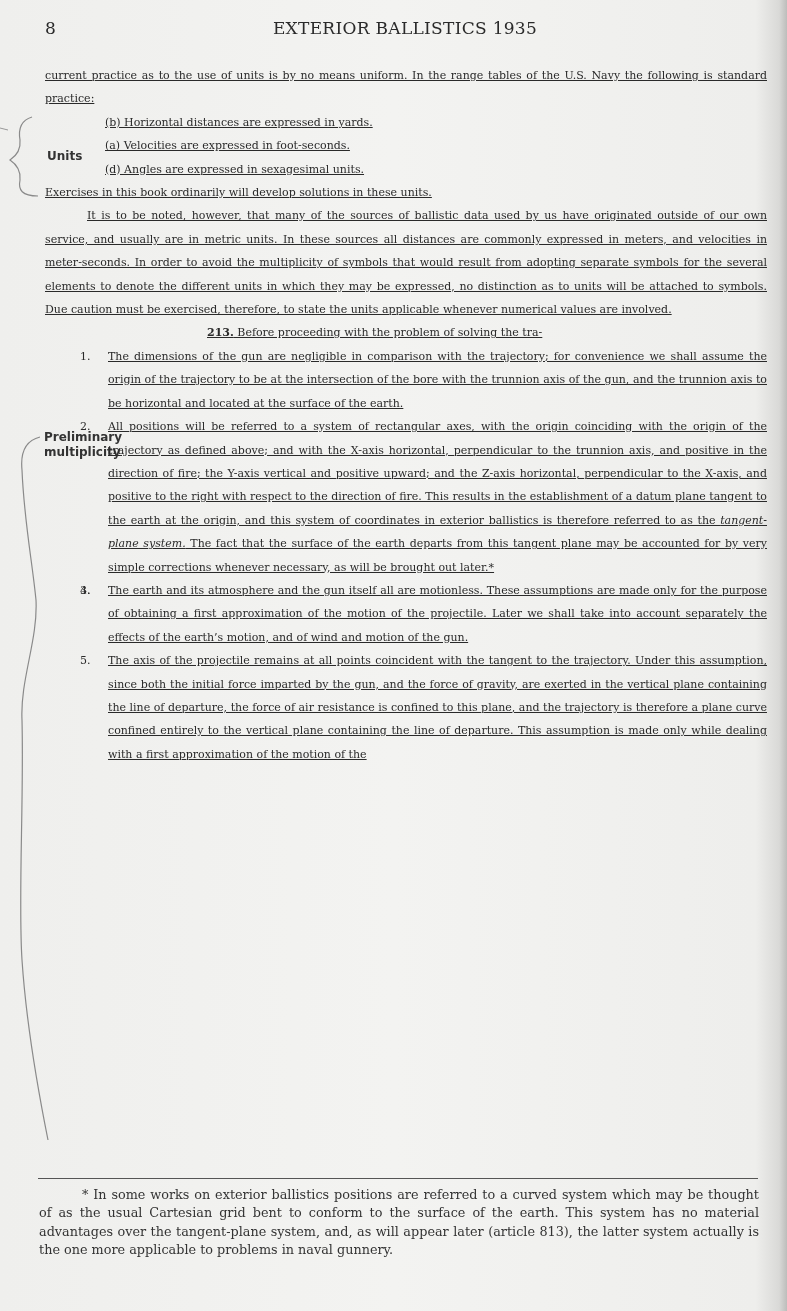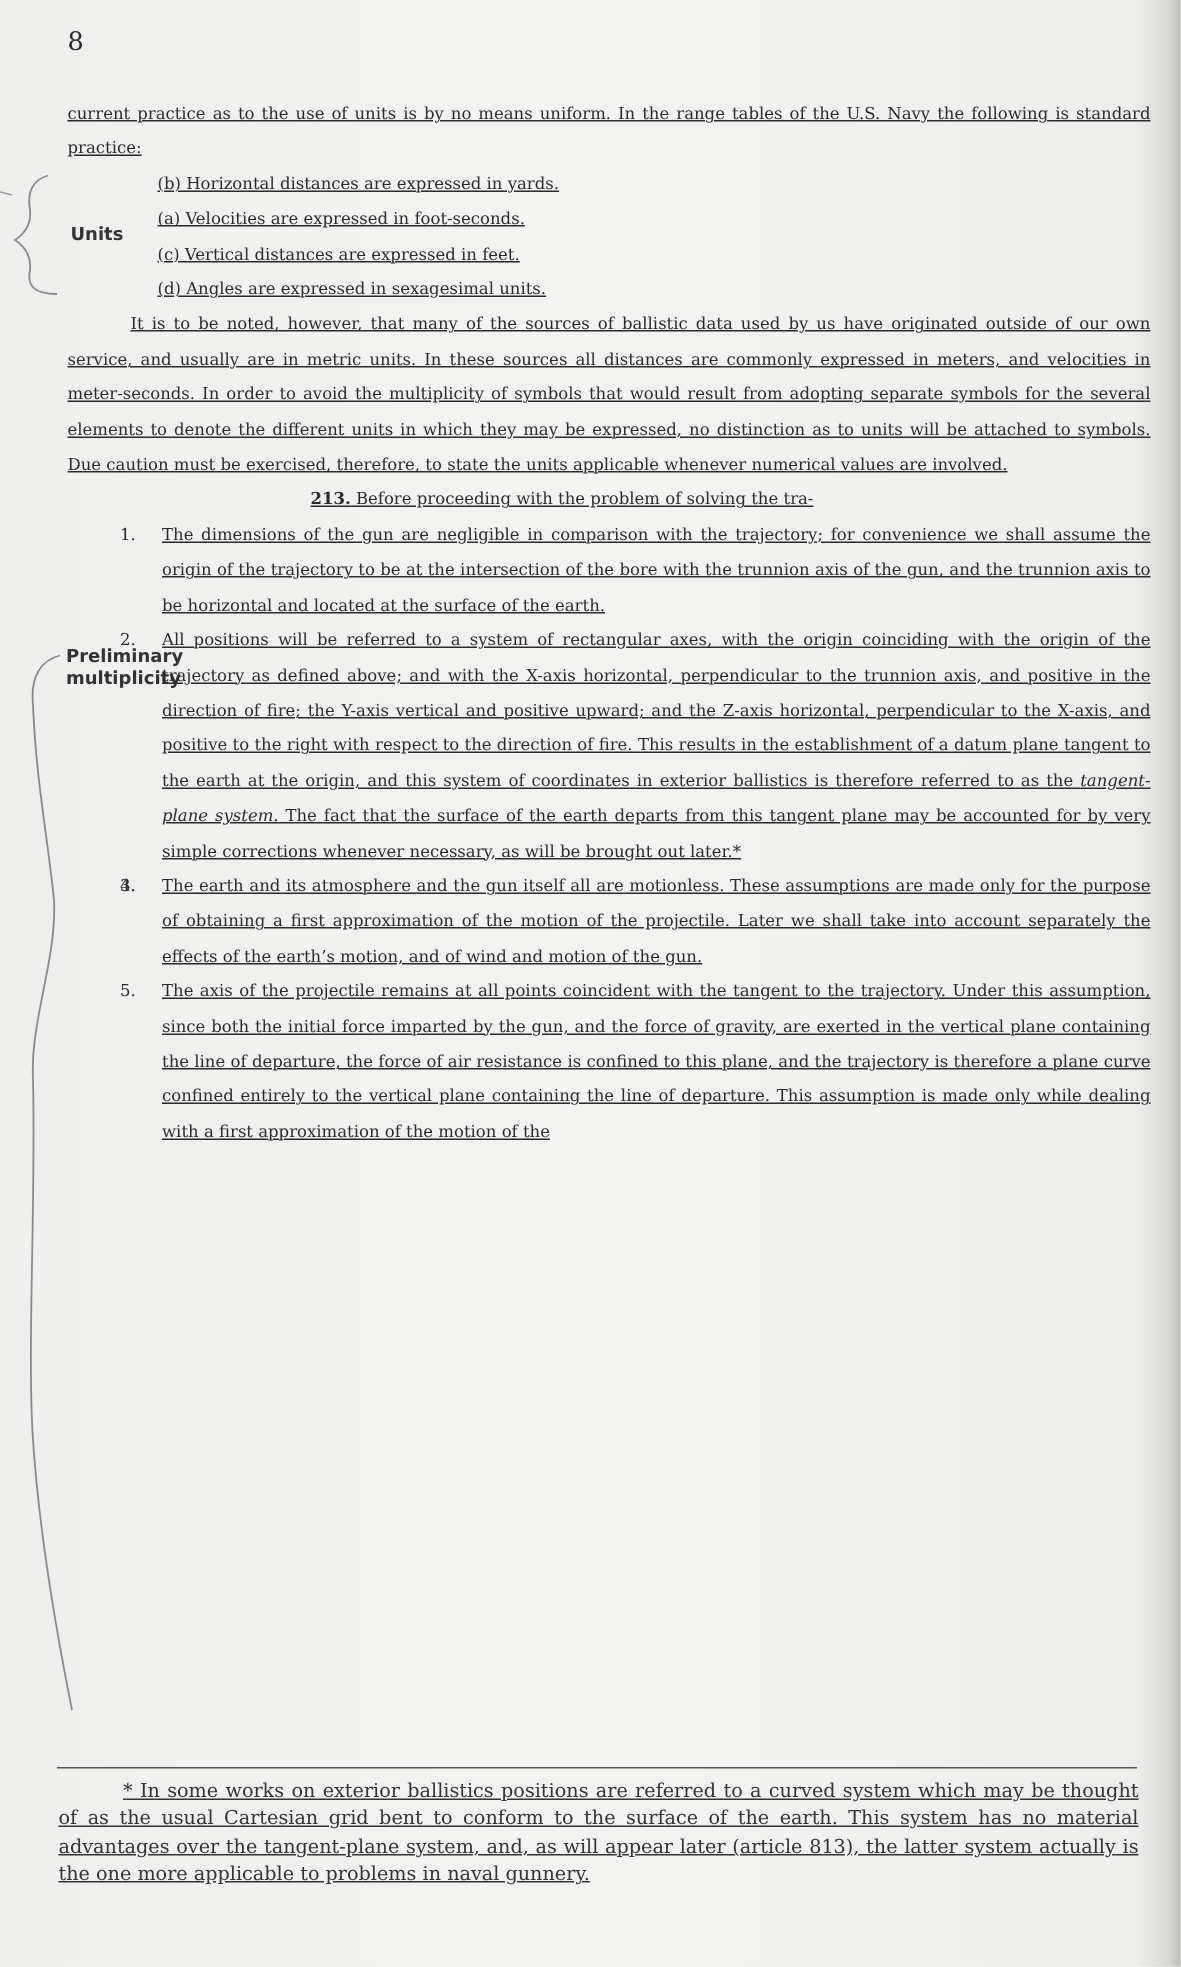--- a/index.html
+++ b/index.html
@@ -120,21 +120,20 @@
     }
     .footnote {
       position: absolute;
       left: 39px;
       top: 1186px;
       width: 720px;
       font-size: 12.8px;
       line-height: 18.4px;
       text-align: justify;
       color: #333;
-      text-decoration: underline;
     }
     .footnote .fn-first {
       text-indent: 43px;
       margin: 0;
     }
     .pencil {
       position: absolute;
       left: 0;
       top: 0;
       pointer-events: none;
@@ -146,38 +145,39 @@
 <div class="page">
 
   <svg class="pencil" width="787" height="1311">
     <path d="M 32 117 C 22 120, 18 128, 20 140 C 21 150, 16 156, 10 160 C 16 164, 21 170, 20 180 C 18 190, 22 196, 38 196" stroke="#8a8a8a" stroke-width="1.2" fill="none"></path>
     <path d="M 0 128 L 8 130" stroke="#999" stroke-width="1" fill="none"></path>
     <path d="M 40 437 C 28 440, 20 450, 22 470 C 24 520, 32 560, 36 600 C 38 640, 20 680, 22 720 C 24 800, 18 900, 22 960 C 26 1020, 36 1080, 48 1140" stroke="#8a8a8a" stroke-width="1.2" fill="none"></path>
   </svg>
 
   <div class="header">
     <span class="page-num">8</span>
+    <span class="running-title">EXTERIOR BALLISTICS 1935</span>
   </div>
 
   <div class="margin-note mn-units">Units</div>
   <div class="margin-note mn-prelim">
     <div>Preliminary</div>
     <div>multiplicity</div>
   </div>
 
   <div class="body-text">
     <p class="para">current practice as to the use of units is by no means uniform. In the range tables of the U.S. Navy the following is standard practice:</p>
 
     <ul class="unit-list">
       <li>(b) Horizontal distances are expressed in yards.</li>
       <li>(a) Velocities are expressed in foot-seconds.</li>
-      <li>(c) Vertical distances are expressed in feet.</li>
       <li>(d) Angles are expressed in sexagesimal units.</li>
     </ul>
 
+    <p class="para">Exercises in this book ordinarily will develop solutions in these units.</p>
     <p class="para indent">It is to be noted, however, that many of the sources of ballistic data used by us have originated outside of our own service, and usually are in metric units. In these sources all distances are commonly expressed in meters, and velocities in meter-seconds. In order to avoid the multiplicity of symbols that would result from adopting separate symbols for the several elements to denote the different units in which they may be expressed, no distinction as to units will be attached to symbols. Due caution must be exercised, therefore, to state the units applicable whenever numerical values are involved.</p>
 
     <p class="section-intro"><span class="sec-num">213.</span><span> Before proceeding with the problem of solving the tra-</span></p>
 
     <ol class="numlist">
       <li>
         <span class="num">1.</span>
         <span>The dimensions of the gun are negligible in comparison with the trajectory; for convenience we shall assume the origin of the trajectory to be at the intersection of the bore with the trunnion axis of the gun, and the trunnion axis to be horizontal and located at the surface of the earth.</span>
       </li>
       <li>

